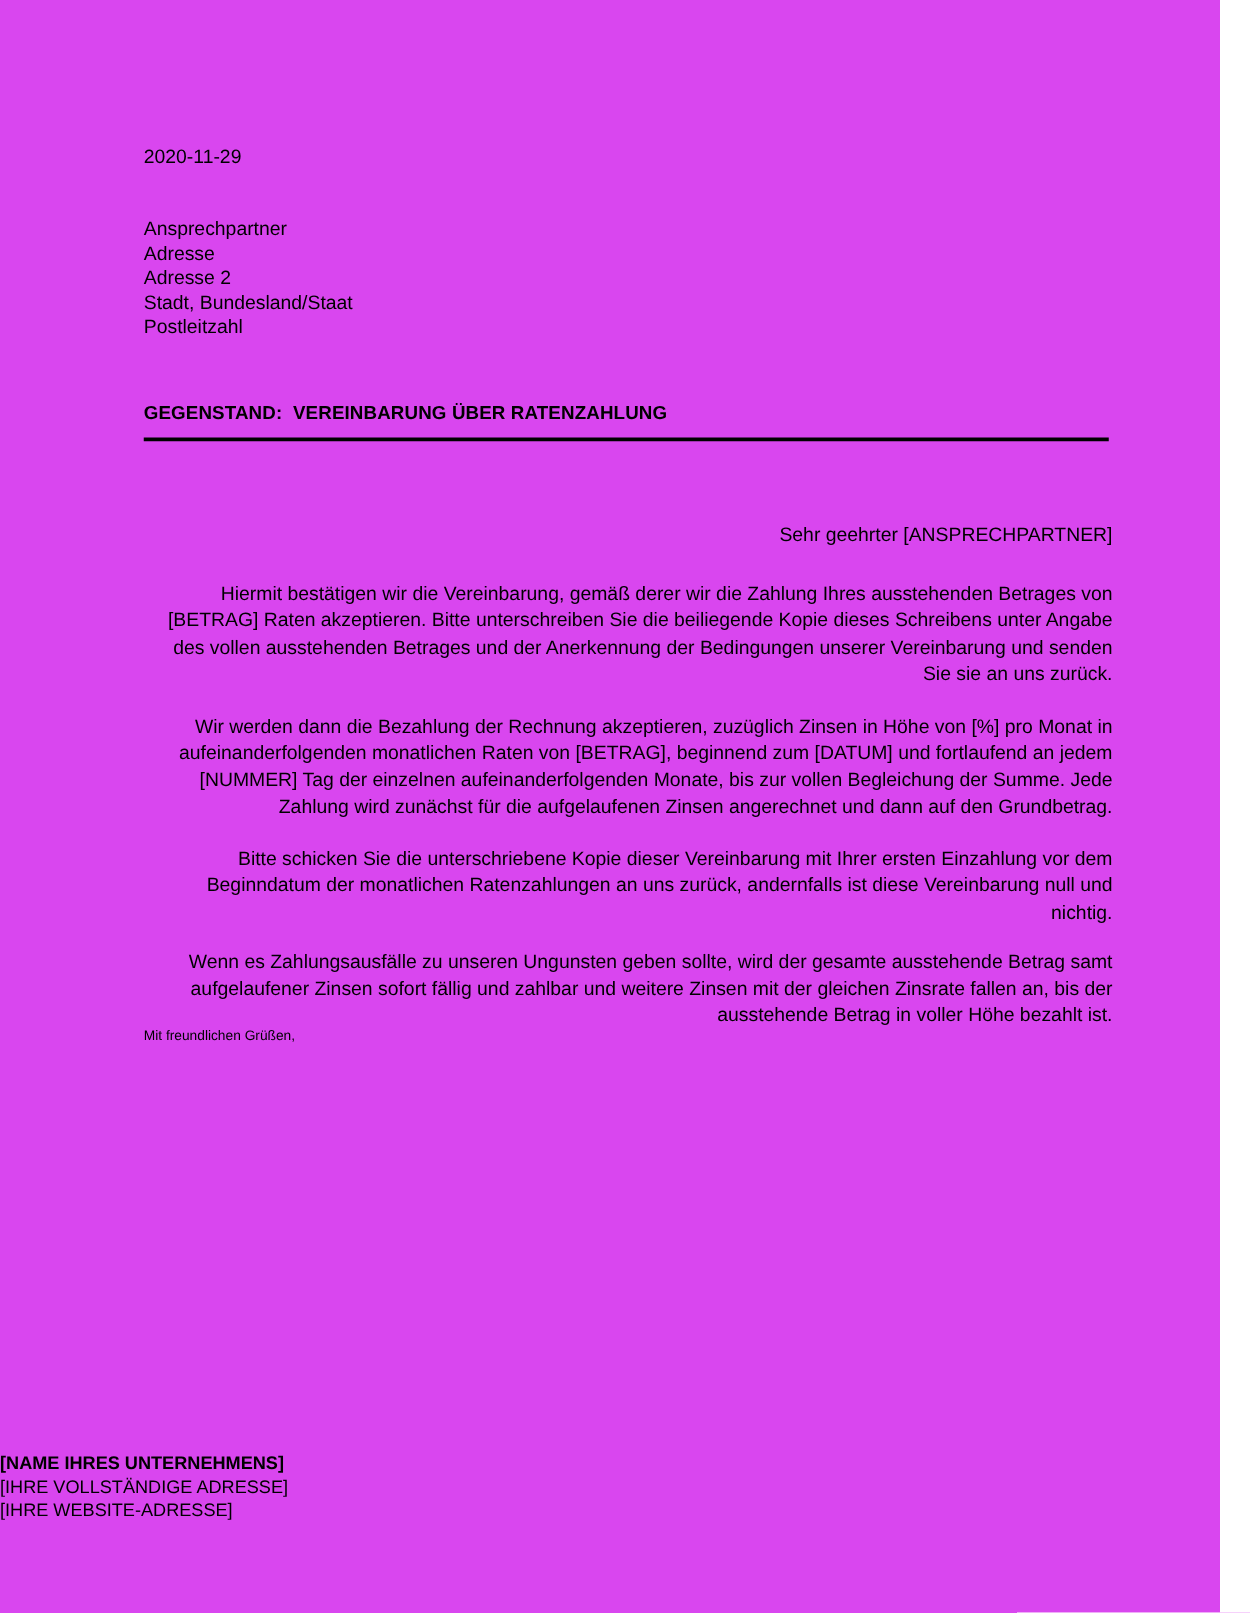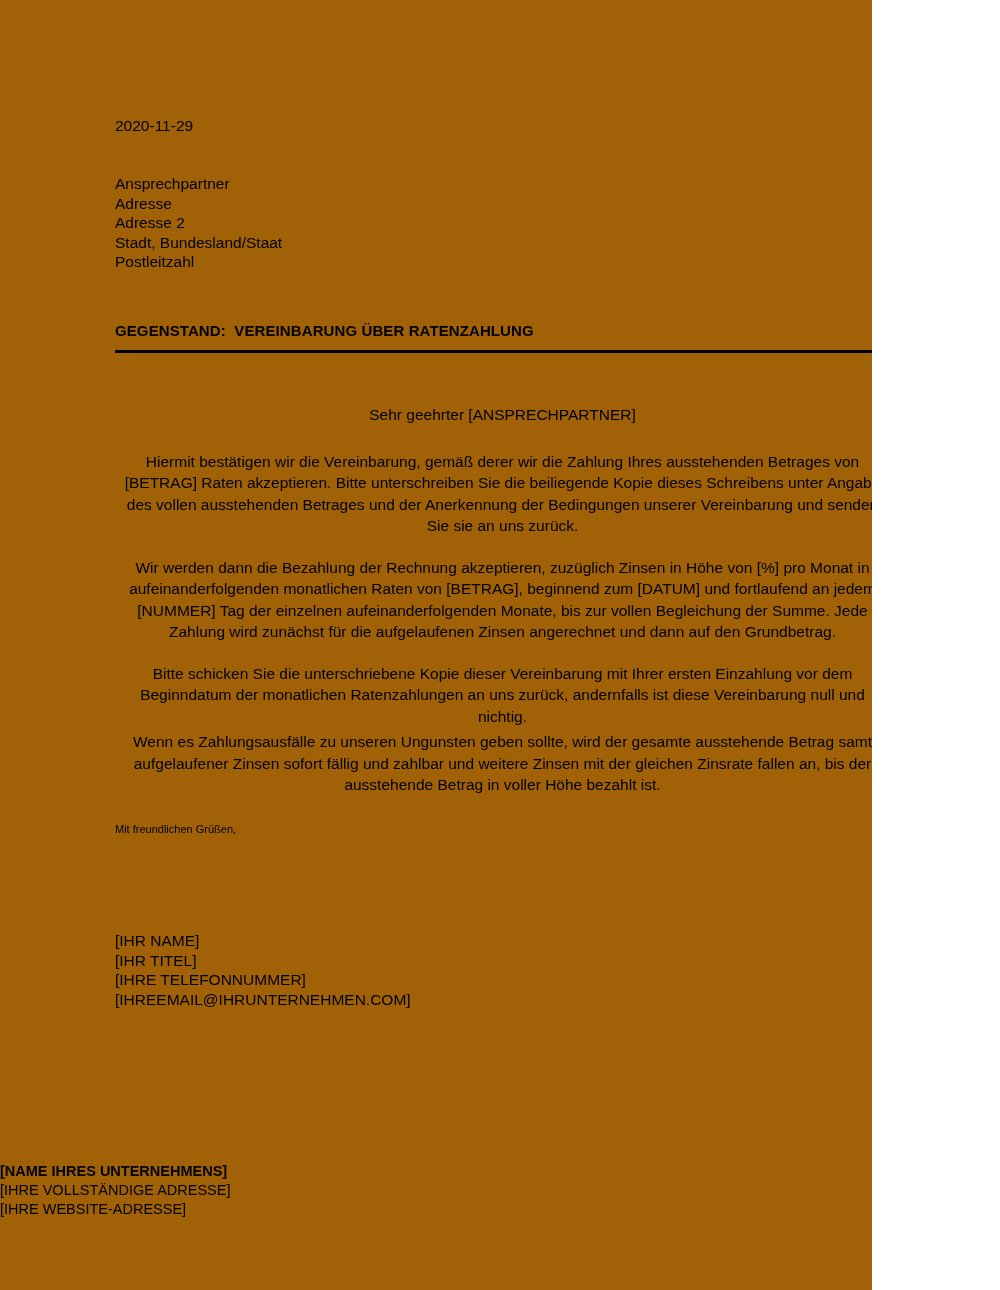--- a/index.html
+++ b/index.html
@@ -3,23 +3,23 @@
 <meta charset="utf-8">
 <style>
   html, body {
     margin: 0;
     padding: 0;
     background: #ffffff;
   }
 
   .page {
     position: relative;
-    width: 872px;
+    width: 976px;
     height: 1290px;
-    background: #a16207;
+    background: #d946ef;
     font-family: "Liberation Sans", sans-serif;
     color: #000000;
     box-sizing: border-box;
     overflow: hidden;
   }
 
   
   .date-line {
     position: absolute;
     left: 115px;
@@ -65,22 +65,22 @@
   
   .body-block {
     position: absolute;
     left: 115px;
     top: 400px;
     width: 775px;
     font-size: 15.5px;
     line-height: 21.5px;
   }
   .para {
-    margin: 4px 0 20px 0;
-    text-align: center;
+    margin: 18px 0 20px 0;
+    text-align: right;
   }
   .para.salutation {
     margin-bottom: 25px;
   }
   .para.last-para {
     margin-bottom: 0;
   }
 
   
   .closing {
@@ -144,26 +144,20 @@
   <div class="body-block">
     <p class="para salutation">Sehr geehrter [ANSPRECHPARTNER]</p>
     <p class="para">Hiermit bestätigen wir die Vereinbarung, gemäß derer wir die Zahlung Ihres ausstehenden Betrages von [BETRAG] Raten akzeptieren. Bitte unterschreiben Sie die beiliegende Kopie dieses Schreibens unter Angabe des vollen ausstehenden Betrages und der Anerkennung der Bedingungen unserer Vereinbarung und senden Sie sie an uns zurück.</p>
     <p class="para">Wir werden dann die Bezahlung der Rechnung akzeptieren, zuzüglich Zinsen in Höhe von [%] pro Monat in aufeinanderfolgenden monatlichen Raten von [BETRAG], beginnend zum [DATUM] und fortlaufend an jedem [NUMMER] Tag der einzelnen aufeinanderfolgenden Monate, bis zur vollen Begleichung der Summe. Jede Zahlung wird zunächst für die aufgelaufenen Zinsen angerechnet und dann auf den Grundbetrag.</p>
     <p class="para last-para">Bitte schicken Sie die unterschriebene Kopie dieser Vereinbarung mit Ihrer ersten Einzahlung vor dem Beginndatum der monatlichen Ratenzahlungen an uns zurück, andernfalls ist diese Vereinbarung null und nichtig.</p>
     <p class="para">Wenn es Zahlungsausfälle zu unseren Ungunsten geben sollte, wird der gesamte ausstehende Betrag samt aufgelaufener Zinsen sofort fällig und zahlbar und weitere Zinsen mit der gleichen Zinsrate fallen an, bis der ausstehende Betrag in voller Höhe bezahlt ist.</p>
   </div>
 
   <div class="closing">Mit freundlichen Grüßen,</div>
 
-  <div class="signature-block">
-    <div class="sig-line">[IHR NAME]</div>
-    <div class="sig-line">[IHR TITEL]</div>
-    <div class="sig-line">[IHRE TELEFONNUMMER]</div>
-    <div class="sig-line">[IHREEMAIL@IHRUNTERNEHMEN.COM]</div>
-  </div>
 
   <div class="footer">
     <div class="foot-line bold">[NAME IHRES UNTERNEHMENS]</div>
     <div class="foot-line">[IHRE VOLLSTÄNDIGE ADRESSE]</div>
     <div class="foot-line">[IHRE WEBSITE-ADRESSE]</div>
   </div>
 
 </div>
 
 </body></html>

